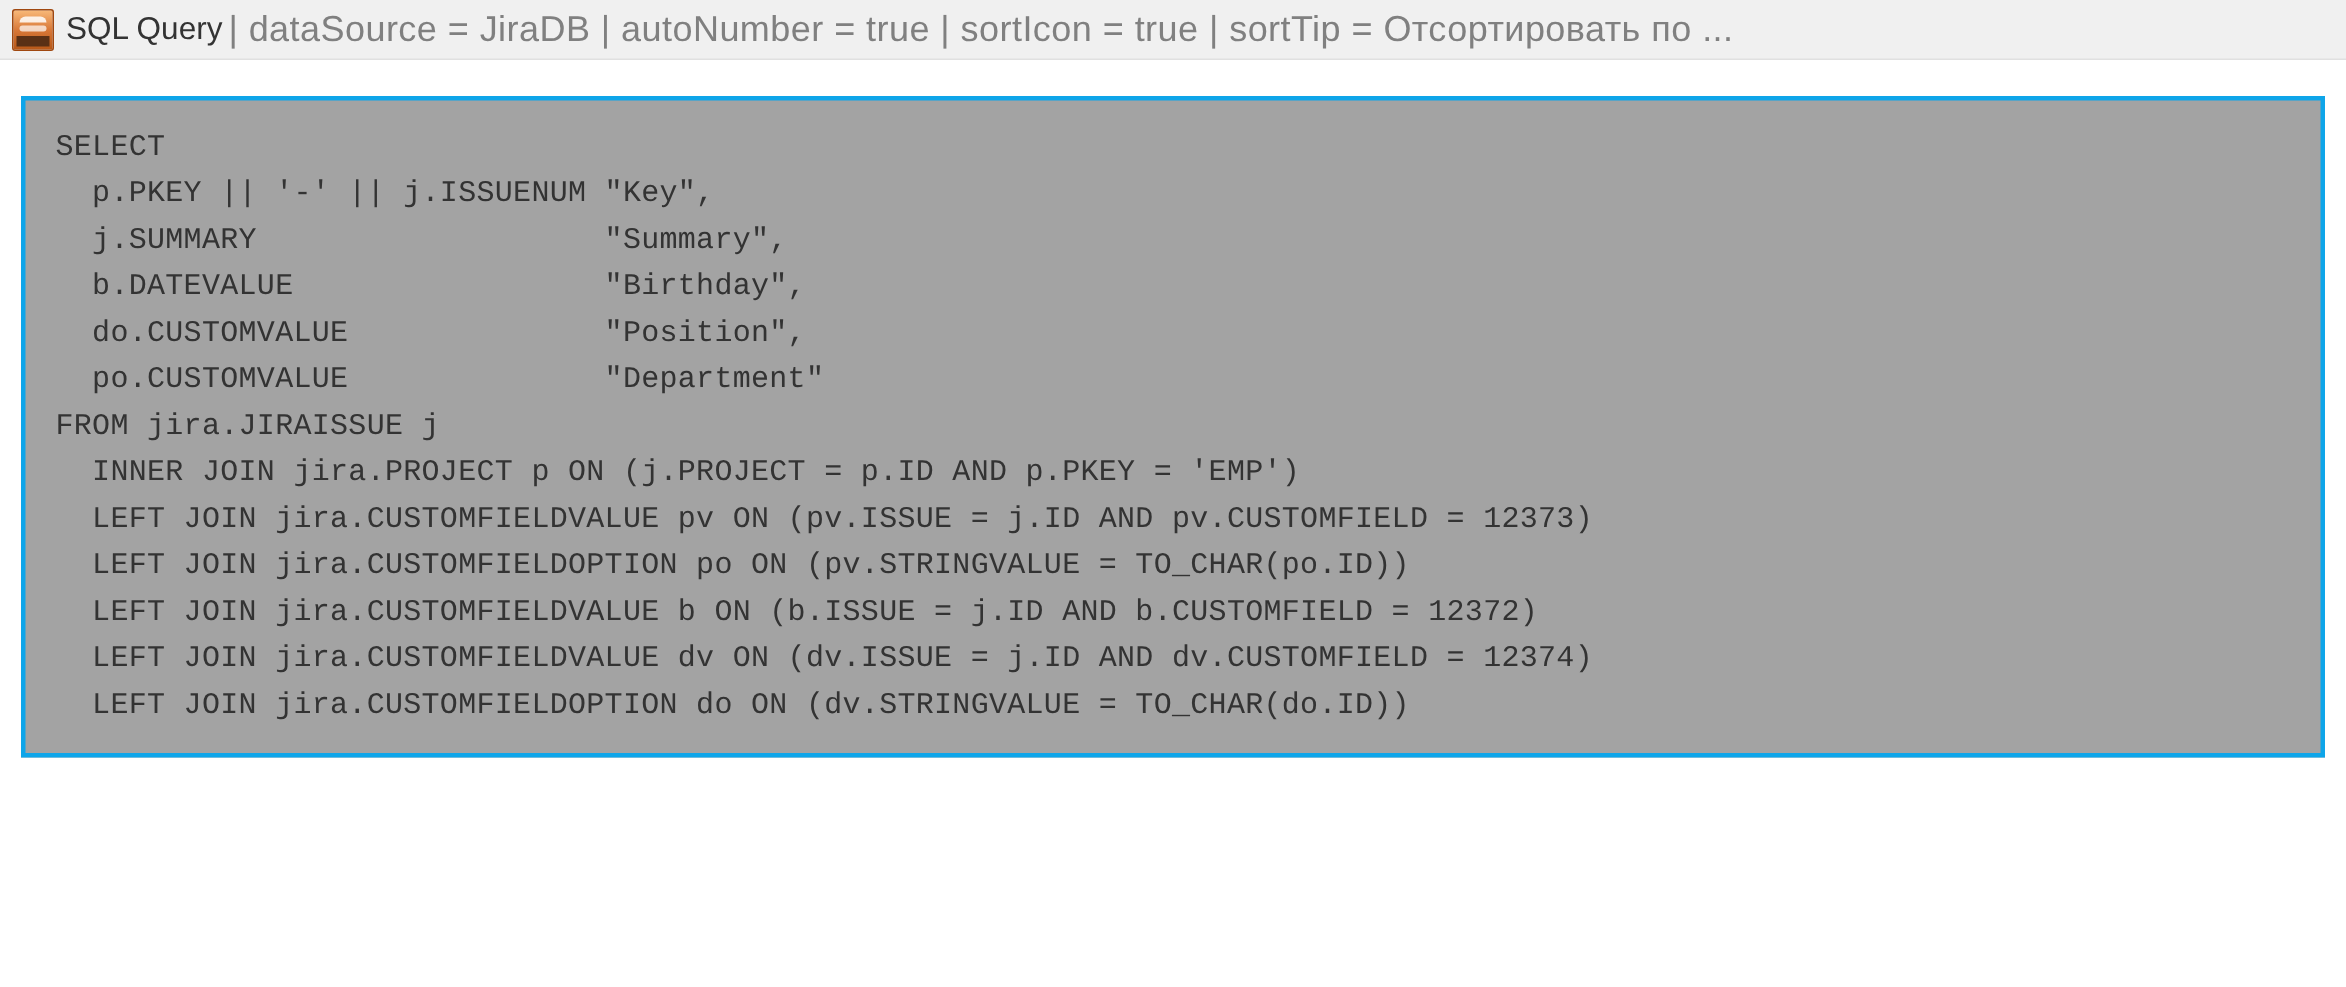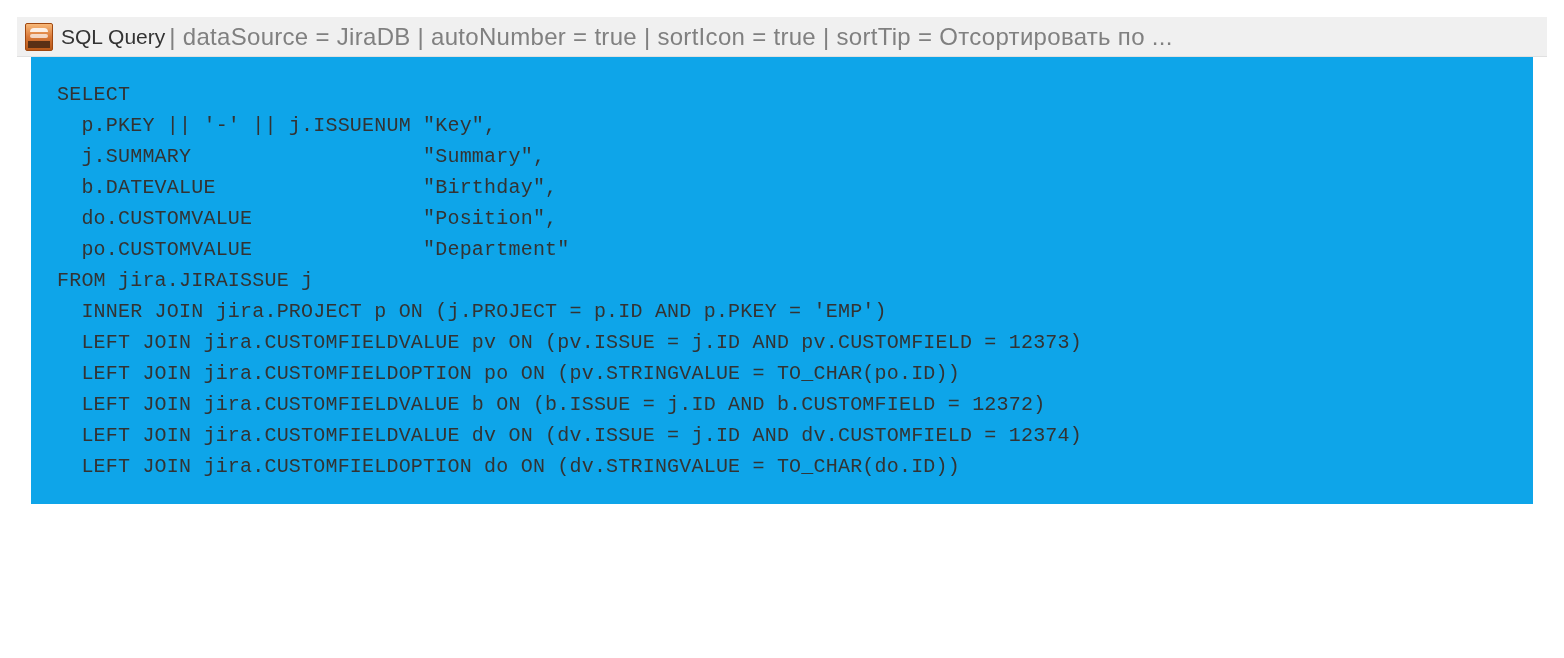--- a/index.html
+++ b/index.html
@@ -7,21 +7,21 @@
       padding: 0;
       box-sizing: border-box;
     }
     body {
       font-family: -apple-system, "Helvetica Neue", Arial, sans-serif;
       background: #ffffff;
       padding: 0;
     }
     .container {
       width: 1564px;
-      padding: 17px;
+      padding: 0;
     }
     .header {
       display: flex;
       align-items: center;
       background: #f0f0f0;
       border-bottom: 1px solid #e0e0e0;
       padding: 4px 8px;
       height: 40px;
     }
     .macro-icon {
@@ -79,24 +79,24 @@
       color: #333333;
       margin-right: 4px;
       font-weight: 400;
     }
     .header-params {
       font-size: 24px;
       color: #808080;
       letter-spacing: 0.3px;
     }
     .code-area {
-      border: 6px solid #0ea5e9;
-      margin: 0 14px;
+      border: 3px solid #0ea5e9;
+      margin: 24px 14px;
       padding: 16px 20px;
-      background: #0ea5e9;
+      background: #a3a3a3;
     }
     .code-text {
       font-family: "Menlo", "Courier New", monospace;
       font-size: 20px;
       line-height: 1.55;
       color: #333333;
       white-space: pre;
       letter-spacing: 0.2px;
     }
   </style>

